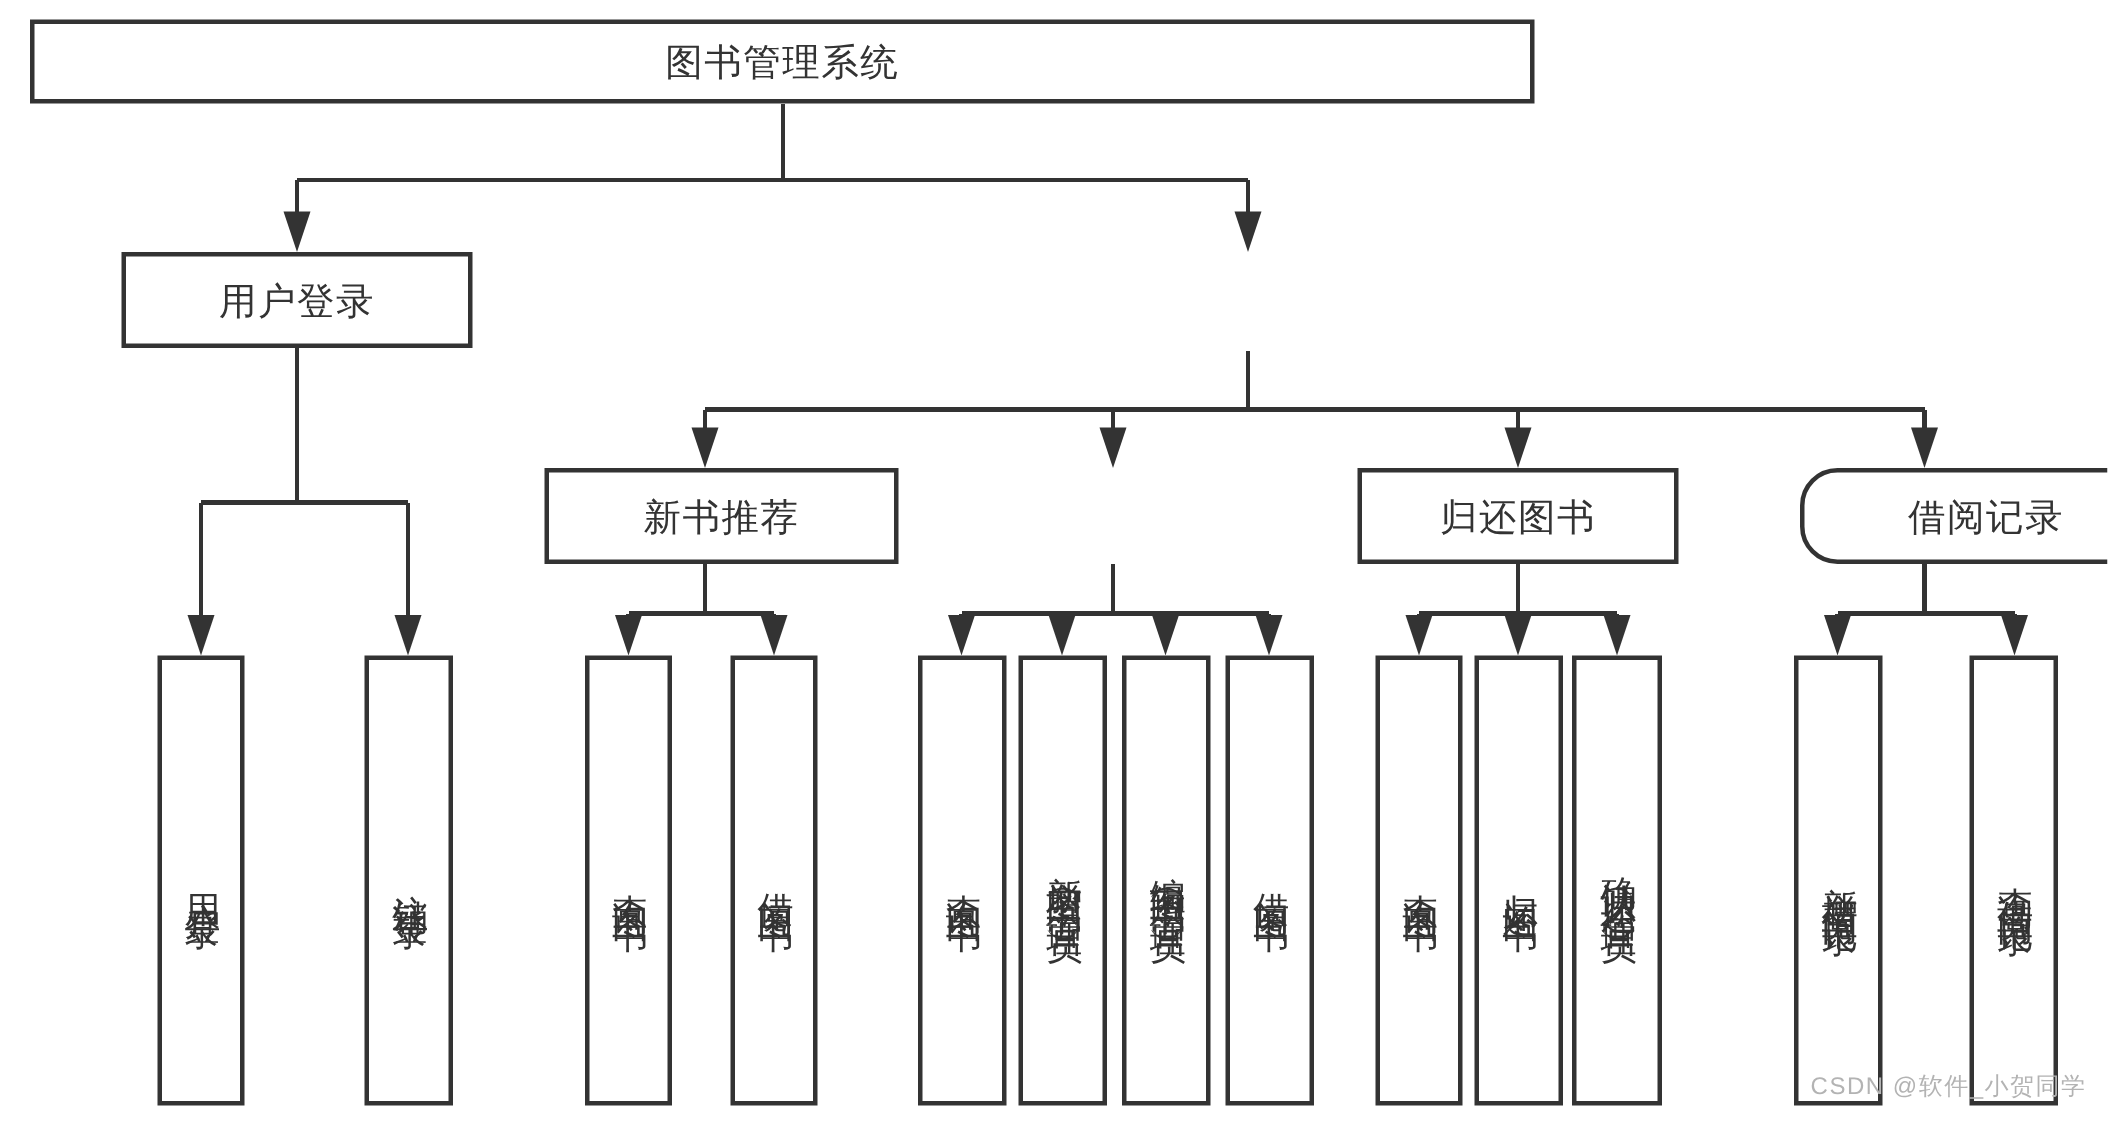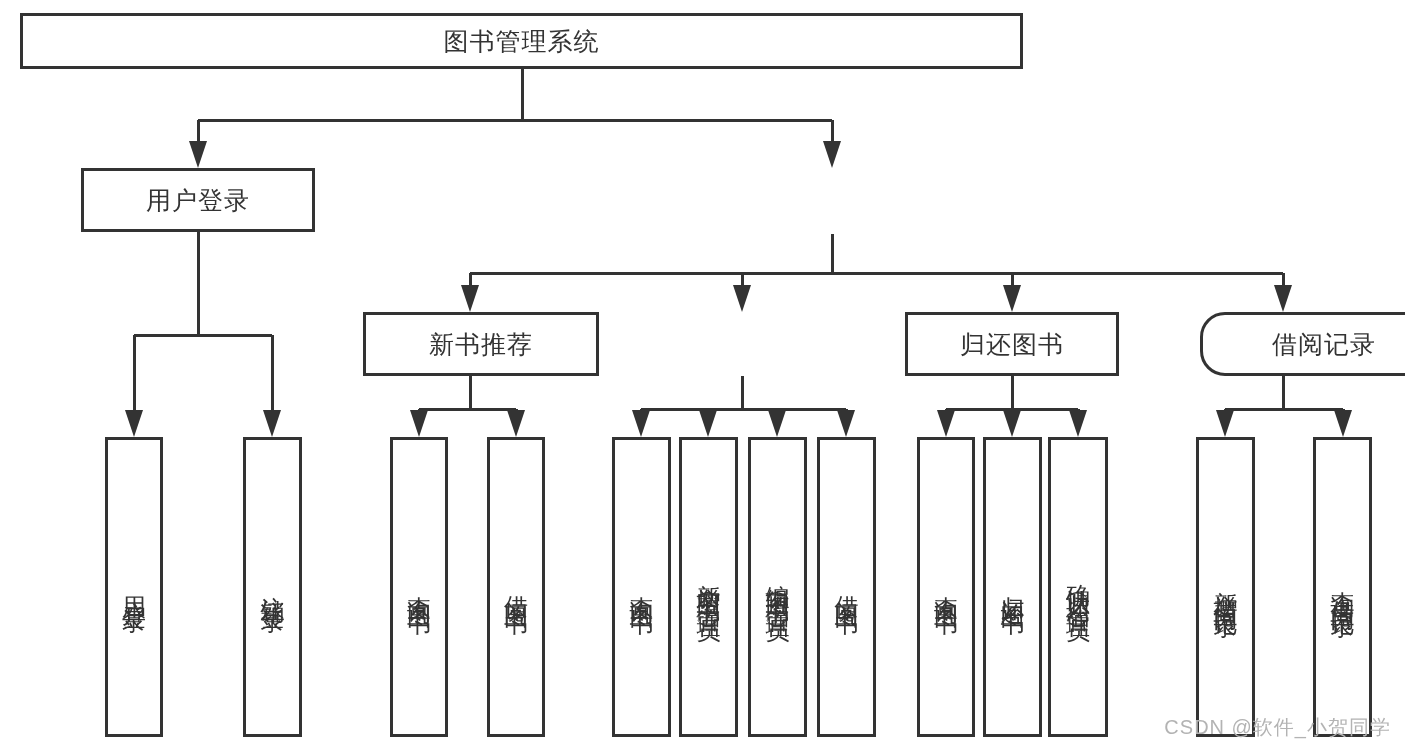--- a/index.html
+++ b/index.html
@@ -36,21 +36,21 @@
     writing-mode: vertical-rl;
     text-orientation: mixed;
     letter-spacing: 5px;
     line-height: 1;
     white-space: nowrap;
   }
   .watermark {
     position: absolute;
     top: 714px;
     right: 14px;
-    font-size: 20px;
+    font-size: 16px;
     color: #b3b3b3;
     letter-spacing: 1px;
     white-space: nowrap;
     z-index: 5;
   }
 </style>
 </head>
 <body>
 
 <div id="canvas">

